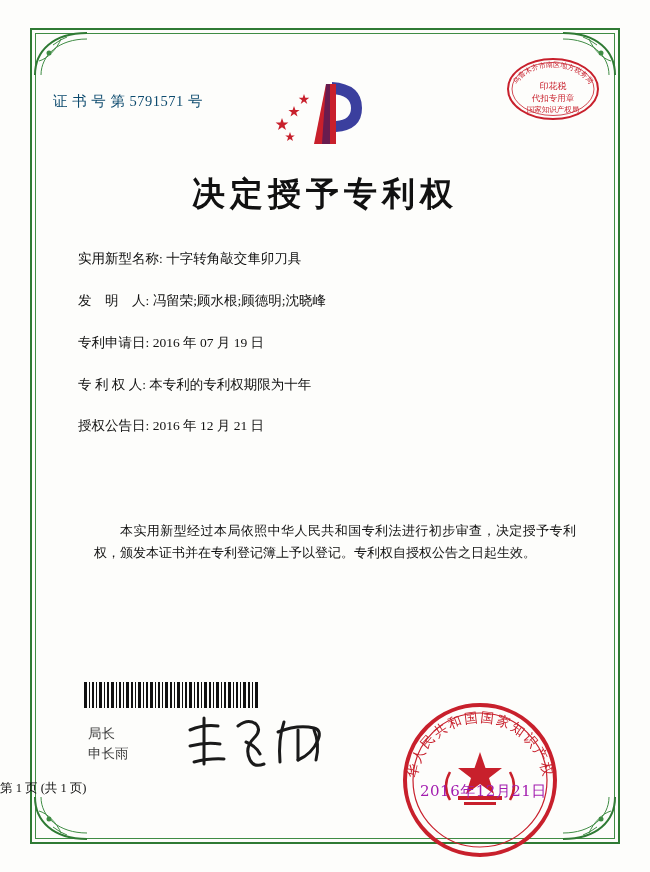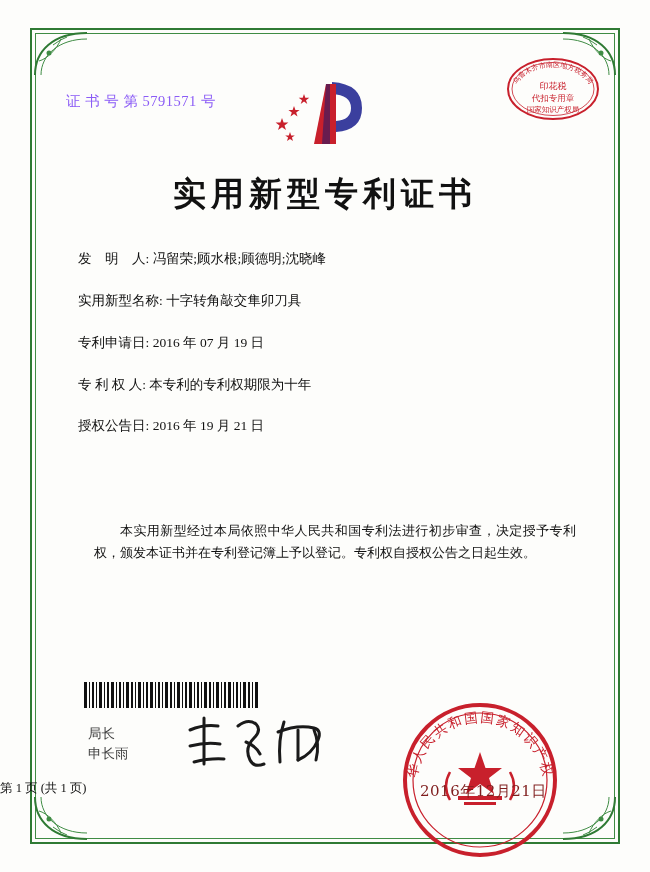--- a/index.html
+++ b/index.html
@@ -43,24 +43,24 @@
   }
   .corner svg { display: block; }
   .c-tl { left: 33px; top: 31px; }
   .c-tr { right: 33px; top: 31px; transform: scaleX(-1); }
   .c-bl { left: 33px; bottom: 31px; transform: scaleY(-1); }
   .c-br { right: 33px; bottom: 31px; transform: scale(-1,-1); }
 
   
   .cert-no {
     position: absolute;
-    left: 66px; top: 92px;
+    left: 53px; top: 92px;
     font-size: 14.5px;
     letter-spacing: 0.5px;
-    color: #8b5cf6;
+    color: #0c4a6e;
   }
   
   .logo {
     position: absolute;
     left: 274px; top: 78px;
     width: 108px; height: 72px;
   }
   
   .stamp-top {
     position: absolute;
@@ -128,21 +128,21 @@
   }
   .stamp-big {
     position: absolute;
     left: 400px; top: 700px;
     width: 160px; height: 160px;
   }
   .stamp-date {
     position: absolute;
     left: 420px; top: 782px;
     font-size: 15px;
-    color: #7f1d1d;
+    color: #a21caf;
     letter-spacing: 0.5px;
     font-family: "DejaVu Serif", serif;
   }
   .footer {
     position: absolute;
     left: 0; right: 0; top: 780px;
     text-align: left;
     font-size: 12.5px;
     color: #111;
   }
@@ -223,42 +223,42 @@
       </defs>
       <text font-size="7" fill="#c8202c" font-family="DejaVu Serif, serif">
         <textPath href="#arcTop" startOffset="50%" text-anchor="middle">乌鲁木齐市南区地方税务局</textPath>
       </text>
       <text x="48" y="33" font-size="9" fill="#c8202c" text-anchor="middle" font-family="DejaVu Serif, serif">印花税</text>
       <text x="48" y="45" font-size="8.5" fill="#c8202c" text-anchor="middle" font-family="DejaVu Serif, serif">代扣专用章</text>
       <text x="48" y="56" font-size="7.5" fill="#c8202c" text-anchor="middle" font-family="DejaVu Serif, serif">国家知识产权局</text>
     </svg>
   </div>
 
-  <div class="title">实用新型专利证书</div>
+  <div class="title">决定授予专利权</div>
 
   <div class="fields">
+    <div class="field">
+      <span class="lbl">实用新型名称:</span>
+      <span class="val">十字转角敲交隼卯刀具</span>
+    </div>
     <div class="field">
       <span class="lbl">发　明　人:</span>
       <span class="val">冯留荣;顾水根;顾德明;沈晓峰</span>
     </div>
     <div class="field">
-      <span class="lbl">实用新型名称:</span>
-      <span class="val">十字转角敲交隼卯刀具</span>
-    </div>
-    <div class="field">
       <span class="lbl">专利申请日:</span>
       <span class="val">2016 年 07 月 19 日</span>
     </div>
     <div class="field">
       <span class="lbl">专 利 权 人:</span>
       <span class="val">本专利的专利权期限为十年</span>
     </div>
     <div class="field">
       <span class="lbl">授权公告日:</span>
-      <span class="val">2016 年 19 月 21 日</span>
+      <span class="val">2016 年 12 月 21 日</span>
     </div>
   </div>
 
   <div class="body-text">
     <p>本实用新型经过本局依照中华人民共和国专利法进行初步审查，决定授予专利权，颁发本证书并在专利登记簿上予以登记。专利权自授权公告之日起生效。</p>
   </div>
 
   <div class="barcode">
     <svg width="176" height="26" viewBox="0 0 176 26" preserveAspectRatio="none">
       <g fill="#111">

